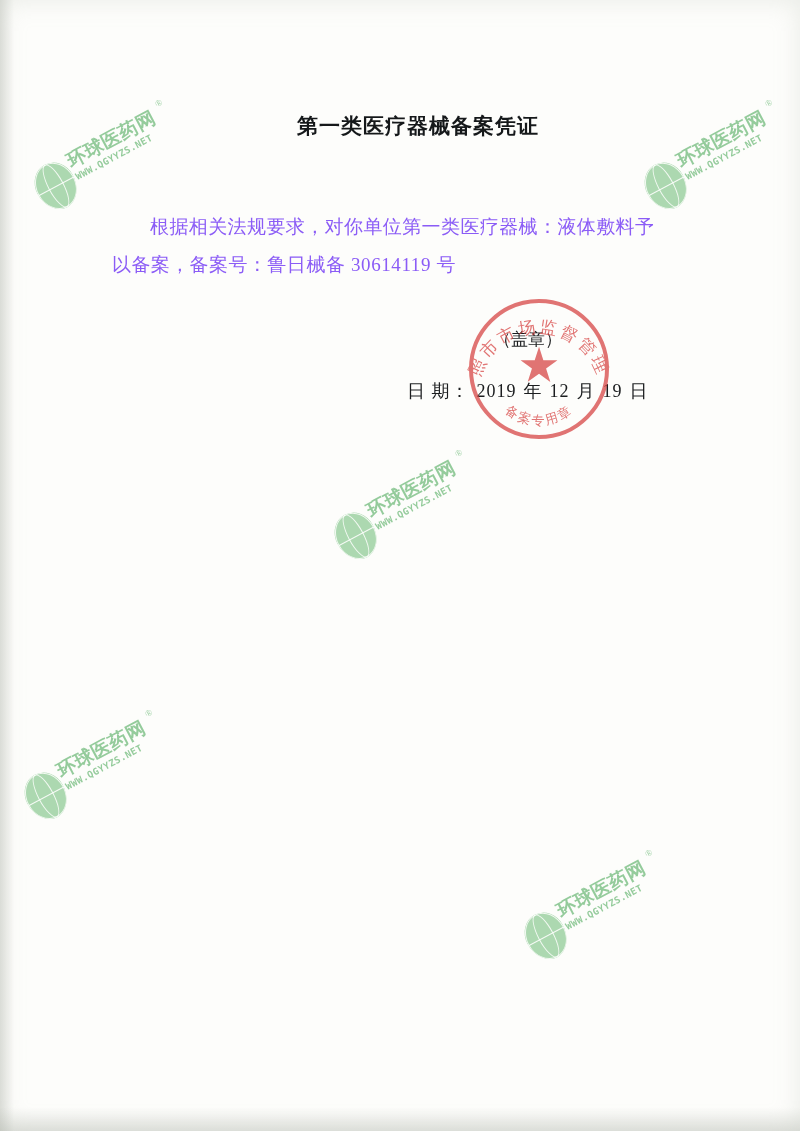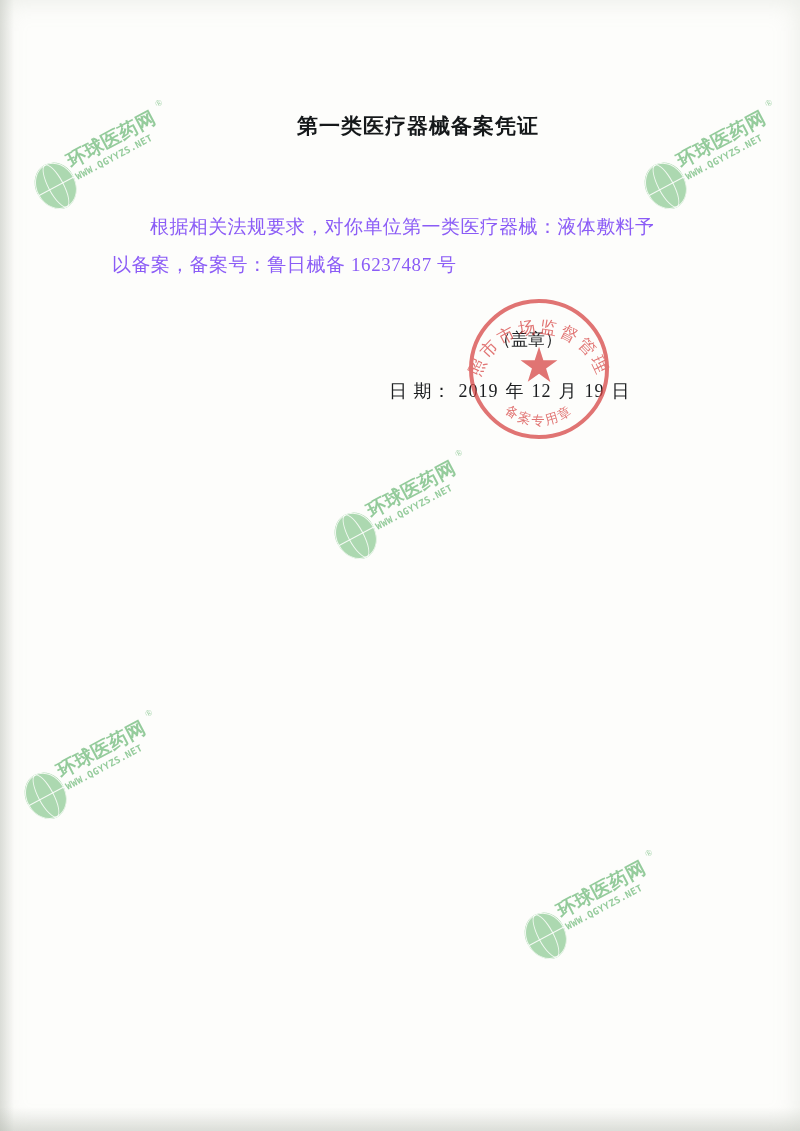--- a/index.html
+++ b/index.html
@@ -86,21 +86,21 @@
     top: 328px;
     left: 478px;
     font-size: 17px;
     color: #1b1d1f;
     margin-left: 16px;
   }
 
   .date-line {
     position: absolute;
     top: 379px;
-    left: 386px;
+    left: 404px;
     font-size: 18px;
     color: #1b1d1f;
     letter-spacing: 1px;
     white-space: nowrap;
     text-align: center;
   }
   .date-line .num {
     font-family: "Liberation Serif", serif;
     padding: 0 4px;
   }
@@ -197,21 +197,21 @@
 
   <div class="paper-edge"></div>
   <div class="scan-left"></div>
   <div class="scan-bottom"></div>
 
   <div class="doc-title">第一类医疗器械备案凭证</div>
 
 
   <div class="body-block">
     <span class="indent"></span><span>根据相关法规要求，对你单位第一类医疗器械：液体敷料予</span><br>
-    <span>以备案，备案号：</span><span class="record-no">鲁日械备 16237487 号</span>
+    <span>以备案，备案号：</span><span class="record-no">鲁日械备 30614119 号</span>
   </div>
 
   <div class="seal-label">（盖章）</div>
 
   <div class="date-line">
     <span class="lbl">日 期：</span><span class="num">2019</span><span class="lbl">年</span><span class="num">12</span><span class="lbl">月</span><span class="num">19</span><span class="lbl">日</span>
   </div>
 
   <div class="seal">
     <svg width="172" height="172" viewBox="0 0 172 172" aria-hidden="true">

